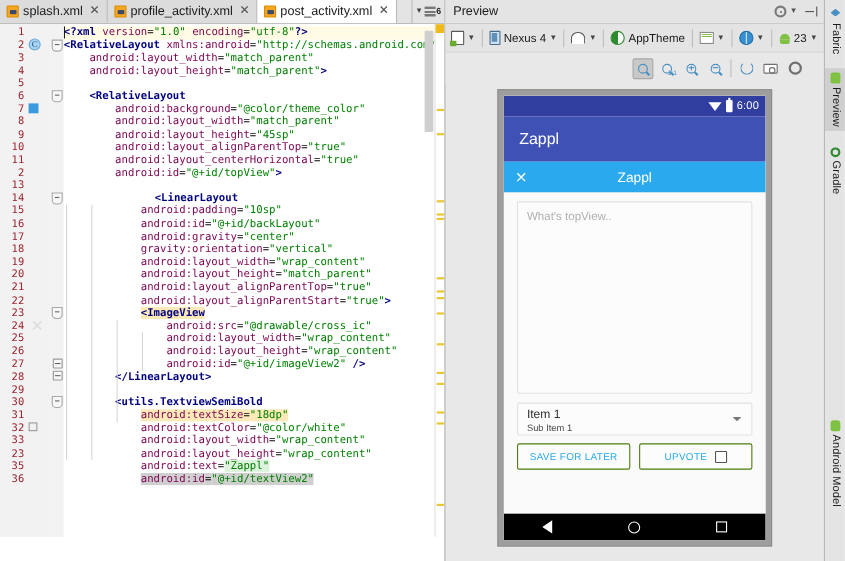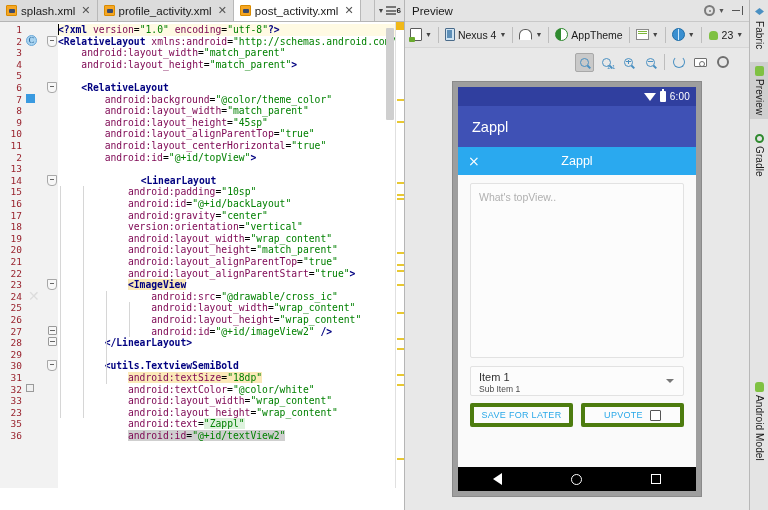--- a/index.html
+++ b/index.html
@@ -366,21 +366,21 @@
   #spinner-sub {
     position: absolute; left: 8px; top: 17px; color: #4a4a4a; font-size: 8.5px;
   }
   #spinner-caret {
     position: absolute; right: 9px; top: 12px;
     width: 0; height: 0; border-left: 4px solid transparent;
     border-right: 4px solid transparent; border-top: 4px solid #777;
   }
   .mbtn {
     position: absolute; top: 228px; height: 24px;
-    border: 4px solid #4d7c0f; border-radius: 2px; background: #fcfcfc;
+    border: 1px solid #4d7c0f; border-radius: 2px; background: #fcfcfc;
     display: flex; align-items: center; justify-content: center; gap: 7px;
   }
   #btn-save { left: 12px; width: 103px; }
   #btn-upvote { left: 123px; width: 103px; }
   .mbtn-label { color: #29a8e8; font-size: 9px; letter-spacing: .3px; }
   #upvote-check {
     width: 11px; height: 11px; border: 1.5px solid #555; border-radius: 1px; background: #fff;
   }
   #post-btn {
     position: absolute; left: 70px; top: 268px; width: 98px; height: 26px;
@@ -522,21 +522,21 @@
         <div class="code-line" style="top: 83.2px; left: 46.64px;"><span class="t-attr">android:layout_width</span><span class="t-eq">=</span><span class="t-val">"match_parent"</span></div>
         <div class="code-line" style="top: 94.8px; left: 46.64px;"><span class="t-attr">android:layout_height</span><span class="t-eq">=</span><span class="t-val">"45sp"</span></div>
         <div class="code-line" style="top: 106.4px; left: 46.64px;"><span class="t-attr">android:layout_alignParentTop</span><span class="t-eq">=</span><span class="t-val">"true"</span></div>
         <div class="code-line" style="top: 118px; left: 46.64px;"><span class="t-attr">android:layout_centerHorizontal</span><span class="t-eq">=</span><span class="t-val">"true"</span></div>
         <div class="code-line" style="top: 129.6px; left: 46.64px;"><span class="t-attr">android:id</span><span class="t-eq">=</span><span class="t-val">"@+id/topView"</span><span class="t-tag">&gt;</span></div>
         <div class="code-line" style="top: 141.2px; left: 0px;"></div>
         <div class="code-line" style="top: 152.8px; left: 46.64px; margin-left: 36px;"><span class="t-tag">&lt;LinearLayout</span></div>
         <div class="code-line" style="top: 164.4px; left: 69.96px;"><span class="t-attr">android:padding</span><span class="t-eq">=</span><span class="t-val">"10sp"</span></div>
         <div class="code-line" style="top: 176px; left: 69.96px;"><span class="t-attr">android:id</span><span class="t-eq">=</span><span class="t-val">"@+id/backLayout"</span></div>
         <div class="code-line" style="top: 187.6px; left: 69.96px;"><span class="t-attr">android:gravity</span><span class="t-eq">=</span><span class="t-val">"center"</span></div>
-        <div class="code-line" style="top: 199.2px; left: 69.96px;"><span class="t-attr">version:orientation</span><span class="t-eq">=</span><span class="t-val">"vertical"</span></div>
+        <div class="code-line" style="top: 199.2px; left: 69.96px;"><span class="t-attr">gravity:orientation</span><span class="t-eq">=</span><span class="t-val">"vertical"</span></div>
         <div class="code-line" style="top: 210.8px; left: 69.96px;"><span class="t-attr">android:layout_width</span><span class="t-eq">=</span><span class="t-val">"wrap_content"</span></div>
         <div class="code-line" style="top: 222.4px; left: 69.96px;"><span class="t-attr">android:layout_height</span><span class="t-eq">=</span><span class="t-val">"match_parent"</span></div>
         <div class="code-line" style="top: 234px; left: 69.96px;"><span class="t-attr">android:layout_alignParentTop</span><span class="t-eq">=</span><span class="t-val">"true"</span></div>
         <div class="code-line" style="top: 245.6px; left: 69.96px;"><span class="t-attr">android:layout_alignParentStart</span><span class="t-eq">=</span><span class="t-val">"true"</span><span class="t-tag">&gt;</span></div>
         <div class="code-line" style="top: 257.2px; left: 69.96px;"><span class="t-tag hl-tagname">&lt;ImageView</span></div>
         <div class="code-line" style="top: 268.8px; left: 93.28px;"><span class="t-attr">android:src</span><span class="t-eq">=</span><span class="t-val">"@drawable/cross_ic"</span></div>
         <div class="code-line" style="top: 280.4px; left: 93.28px;"><span class="t-attr">android:layout_width</span><span class="t-eq">=</span><span class="t-val">"wrap_content"</span></div>
         <div class="code-line" style="top: 292px; left: 93.28px;"><span class="t-attr">android:layout_height</span><span class="t-eq">=</span><span class="t-val">"wrap_content"</span></div>
         <div class="code-line" style="top: 303.6px; left: 93.28px;"><span class="t-attr">android:id</span><span class="t-eq">=</span><span class="t-val">"@+id/imageView2"</span><span class="t-plain"> </span><span class="t-tag">/&gt;</span></div>
         <div class="code-line" style="top: 315.2px; left: 46.64px;"><span class="t-tag">&lt;/LinearLayout&gt;</span></div>

